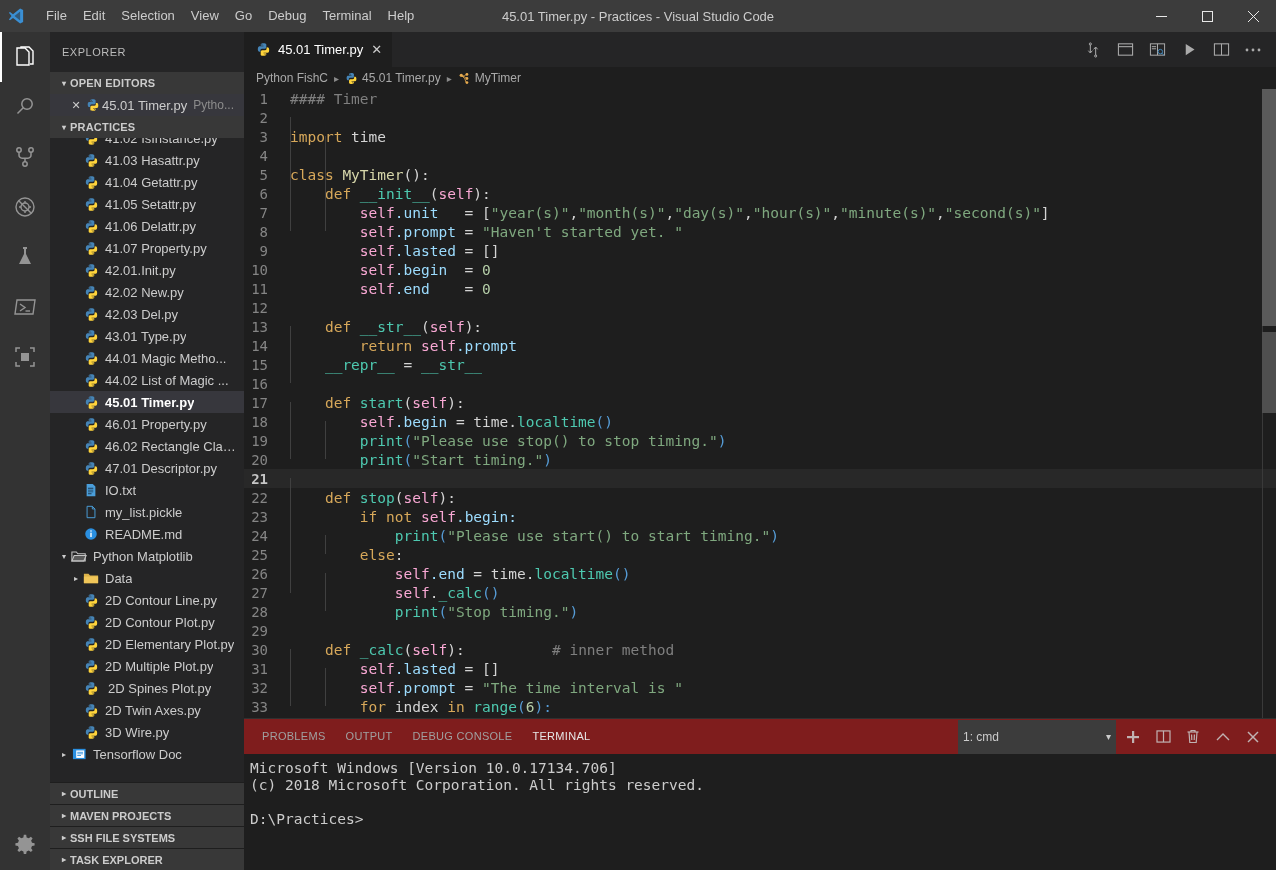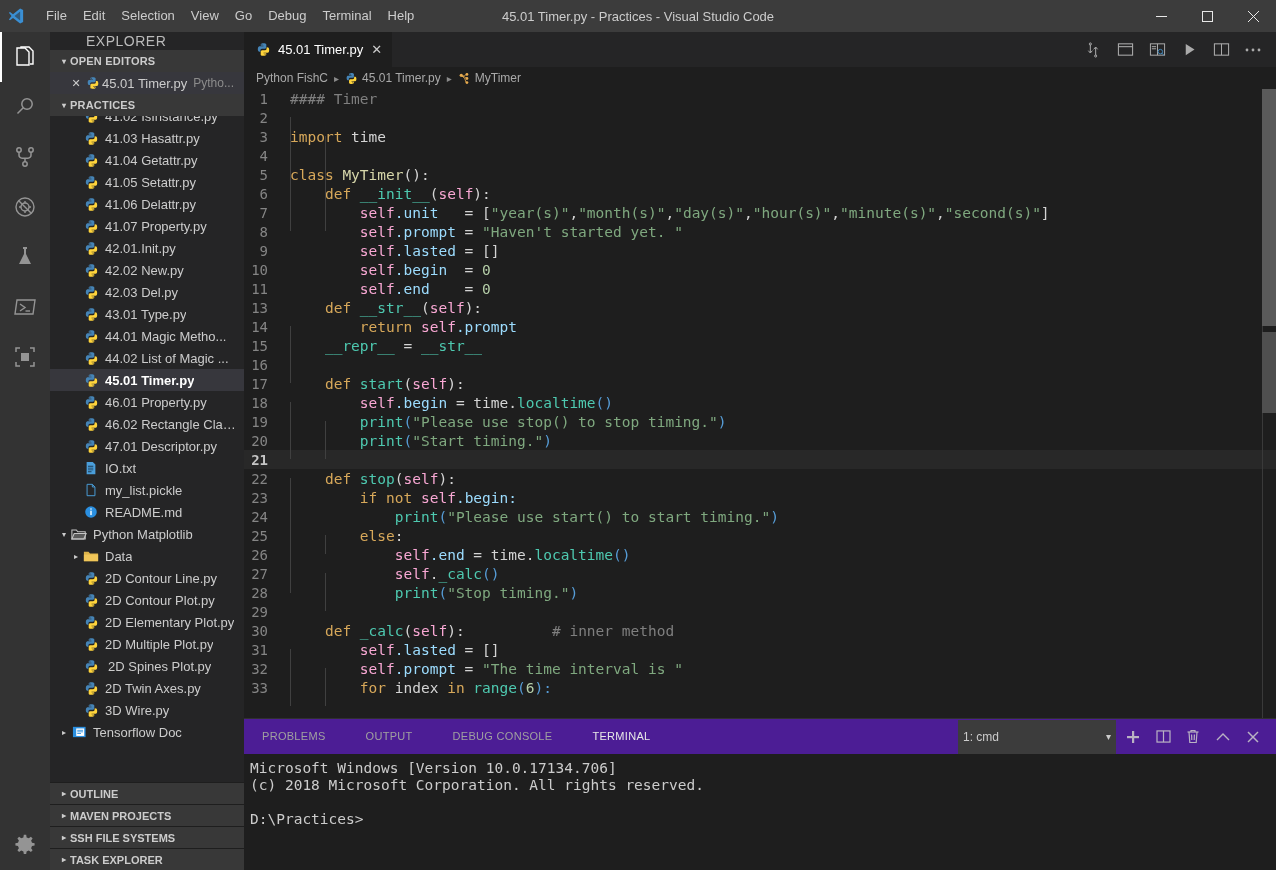--- a/index.html
+++ b/index.html
@@ -44,22 +44,22 @@
     content:""; position:absolute; left:0; top:0; bottom:0; width:2px; background:#ffffff;
   }
   #act-bottom { margin-top:auto; }
 
   
   #sidebar {
     width:194px; flex:0 0 194px; background:#252526; display:flex; flex-direction:column;
     overflow:hidden; position:relative;
   }
   #sidebar-title {
-    height:18px; display:flex; align-items:center; padding-left:36px;
-    font-size:14px; letter-spacing:.5px; color:#bbbbbb; text-transform:uppercase;
+    height:40px; display:flex; align-items:center; padding-left:12px;
+    font-size:11px; letter-spacing:.5px; color:#bbbbbb; text-transform:uppercase;
   }
   .sec-header {
     height:22px; display:flex; align-items:center; padding-left:8px;
     font-size:11px; font-weight:bold; color:#cccccc; background:#252526;
     letter-spacing:.2px; cursor:pointer;
   }
   .sec-header.raised { background:#383838; }
   .twisty { width:12px; display:inline-block; font-size:8px; color:#cccccc; text-align:center; }
 
   .open-row {
@@ -128,21 +128,21 @@
   .c-num   { color:#b5cea8; }
   .c-op    { color:#d4d4d4; }
   .c-dunder{ color:#4ec9b0; }
   .c-paren { color:#569cd6; }
   #v-thumb { position:absolute; right:0; width:14px; background:#5a5a5a; }
   #v-thumb2 { position:absolute; right:0; width:14px; background:#4f4f4f; }
   #v-track-line { position:absolute; right:13px; top:0; bottom:0; width:1px; background:#3a3a3a; }
 
   
   #panel { height:152px; background:#1e1e1e; display:flex; flex-direction:column; border-top:1px solid #303030; }
-  #panel-head { height:35px; background:#4c1d95; display:flex; align-items:center; padding-left:0;gap:20px; }
+  #panel-head { height:35px; background:#7f1d1d; display:flex; align-items:center; padding-left:0; }
   .ptab {
     font-size:11px; color:#a0a0a0; padding:0 10px; height:35px; line-height:35px;
     text-transform:uppercase; letter-spacing:.3px; cursor:pointer;
   }
   .ptab:first-child { margin-left:8px; }
   .ptab.active { color:#e7e7e7; }
   #panel-actions { margin-left:auto; display:flex; align-items:center; gap:4px; padding-right:10px; }
   #term-select {
     width:158px; height:22px; background:#3c3c3c; border:1px solid #3c3c3c; color:#cccccc;
     font-size:12px; padding:16px 4px; display:flex; align-items:center; justify-content:space-between;
@@ -734,20 +734,24 @@
           </div>
           <div class="cline">
             <span class="ln">10</span>
             <span class="ctext"><span class="c-op">        </span><span class="c-self">self</span><span class="c-var">.begin</span><span class="c-op">  = </span><span class="c-num">0</span></span>
           </div>
           <div class="cline">
             <span class="ln">11</span>
             <span class="ctext"><span class="c-op">        </span><span class="c-self">self</span><span class="c-var">.end</span><span class="c-op">    = </span><span class="c-num">0</span></span>
           </div>
           <div class="cline">
+            <span class="ln">12</span>
+            <span class="ctext"></span>
+          </div>
+          <div class="cline">
             <span class="ln">13</span>
             <span class="ctext"><span class="c-op">    </span><span class="c-kw">def</span><span class="c-op"> </span><span class="c-dunder">__str__</span><span class="c-op">(</span><span class="c-self">self</span><span class="c-op">):</span></span>
           </div>
           <div class="cline">
             <span class="ln">14</span>
             <span class="ctext"><span class="c-op">        </span><span class="c-kw">return</span><span class="c-op"> </span><span class="c-self">self</span><span class="c-var">.prompt</span></span>
           </div>
           <div class="cline">
             <span class="ln">15</span>
             <span class="ctext"><span class="c-op">    </span><span class="c-dunder">__repr__</span><span class="c-op"> = </span><span class="c-dunder">__str__</span></span>

